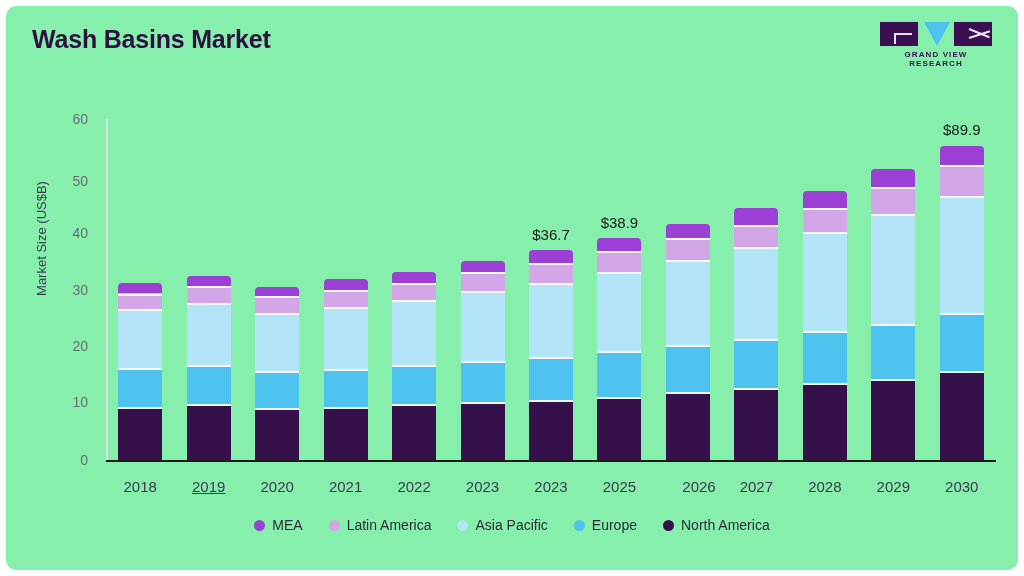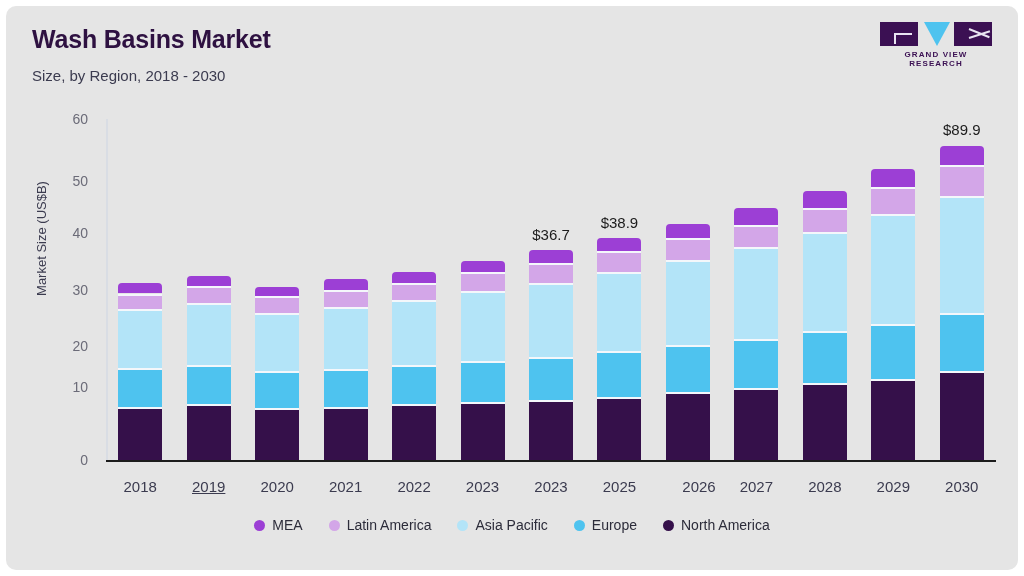--- a/index.html
+++ b/index.html
@@ -12,21 +12,21 @@
     height: 576px;
     overflow: hidden;
     font-family: "Liberation Sans", sans-serif;
   }
   #card {
     position: absolute;
     left: 6px;
     top: 6px;
     width: 1012px;
     height: 564px;
-    background: #e5e5e5;
+    background: #86efac;
     border-radius: 10px;
     overflow: hidden;
   }
 
   
   #header {
     position: absolute;
     left: 26px;
     top: 18px;
     width: 960px;
@@ -235,21 +235,20 @@
     color: #2c2c3a;
   }
 </style>
 </head>
 <body>
 
 <div id="card">
 
   <div id="header">
     <div id="title">Wash Basins Market</div>
-    <div id="subtitle">Size, by Region, 2018 - 2030</div>
   </div>
 
   <div id="logo">
     <div class="logo-marks">
       <div class="logo-g">
         <div class="logo-g-bar"></div>
         <div class="logo-g-bar2"></div>
       </div>
       <div class="logo-v"></div>
       <div class="logo-r">
@@ -257,21 +256,21 @@
         <div class="logo-r-slash2"></div>
       </div>
     </div>
     <div id="logo-text">GRAND VIEW RESEARCH</div>
   </div>
 
   <div id="plot-area">
     <div id="ylabel">Market Size (US$B)</div>
     <div id="yticks">
         <div class="ytick" style="top: 454px;">0</div>
-        <div class="ytick" style="top: 381px;">10</div>
+        <div class="ytick" style="top: 396px;">10</div>
         <div class="ytick" style="top: 340.333px;">20</div>
         <div class="ytick" style="top: 283.5px;">30</div>
         <div class="ytick" style="top: 226.667px;">40</div>
         <div class="ytick" style="top: 175px;">50</div>
         <div class="ytick" style="top: 113px;">60</div>
       </div>
     <div id="yaxis-line"></div>
     <div id="xaxis-line"></div>
     <div id="bars">
         <div class="bar-col" style="left: 12.2308px; height: 176.752px;">

